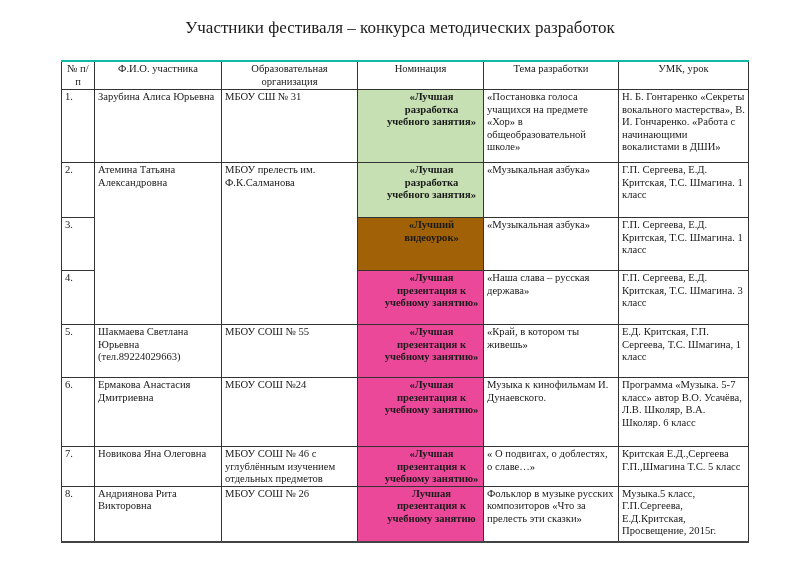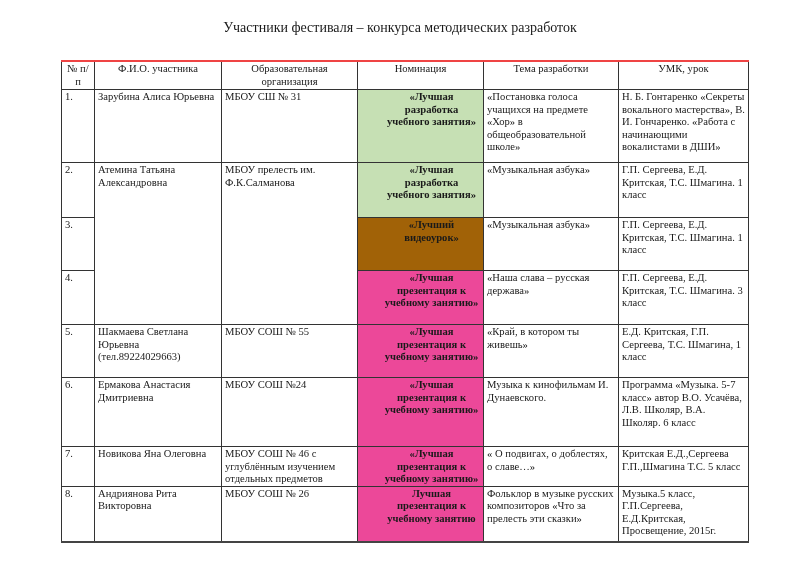--- a/index.html
+++ b/index.html
@@ -1,24 +1,24 @@
 <!DOCTYPE html>
 <html><head>
 <meta charset="utf-8">
 <style>
   html, body { margin: 0; padding: 0; background: #ffffff; }
   body { width: 800px; height: 566px; position: relative; overflow: hidden;
          font-family: "Liberation Serif", "DejaVu Serif", serif; color: #1a1a1a; }
   .title { position: absolute; top: 21px; left: 0; width: 800px; text-align: center;
-           font-size: 14px; line-height: 13px; }
+           font-size: 17px; line-height: 13px; }
   table { position: absolute; left: 61px; top: 60px; border-collapse: collapse;
           table-layout: fixed; width: 687px; font-size: 10.6px; line-height: 12.5px; }
   td, th { border: 1px solid #333; vertical-align: top; padding: 1px 3px 0 3px;
            font-weight: normal; }
-  thead th { border-top: 2px solid #ef4444; text-align: center; height: 26px; }
+  thead th { border-top: 2px solid #14b8a6; text-align: center; height: 26px; }
   td.num { text-align: left; }
   td.center { }
   td.nom { text-align: center; font-weight: bold; padding-left: 25px; }
   td.green { background: #c6e0b4; }
   td.blue { background: #a16207; }
   td.yellow { background: #ec4899; }
   tr.r1 td { height: 71px; }
   tr.r2 td { height: 53px; }
   tr.r3 td { height: 51px; }
   tr.r4 td { height: 52px; }

